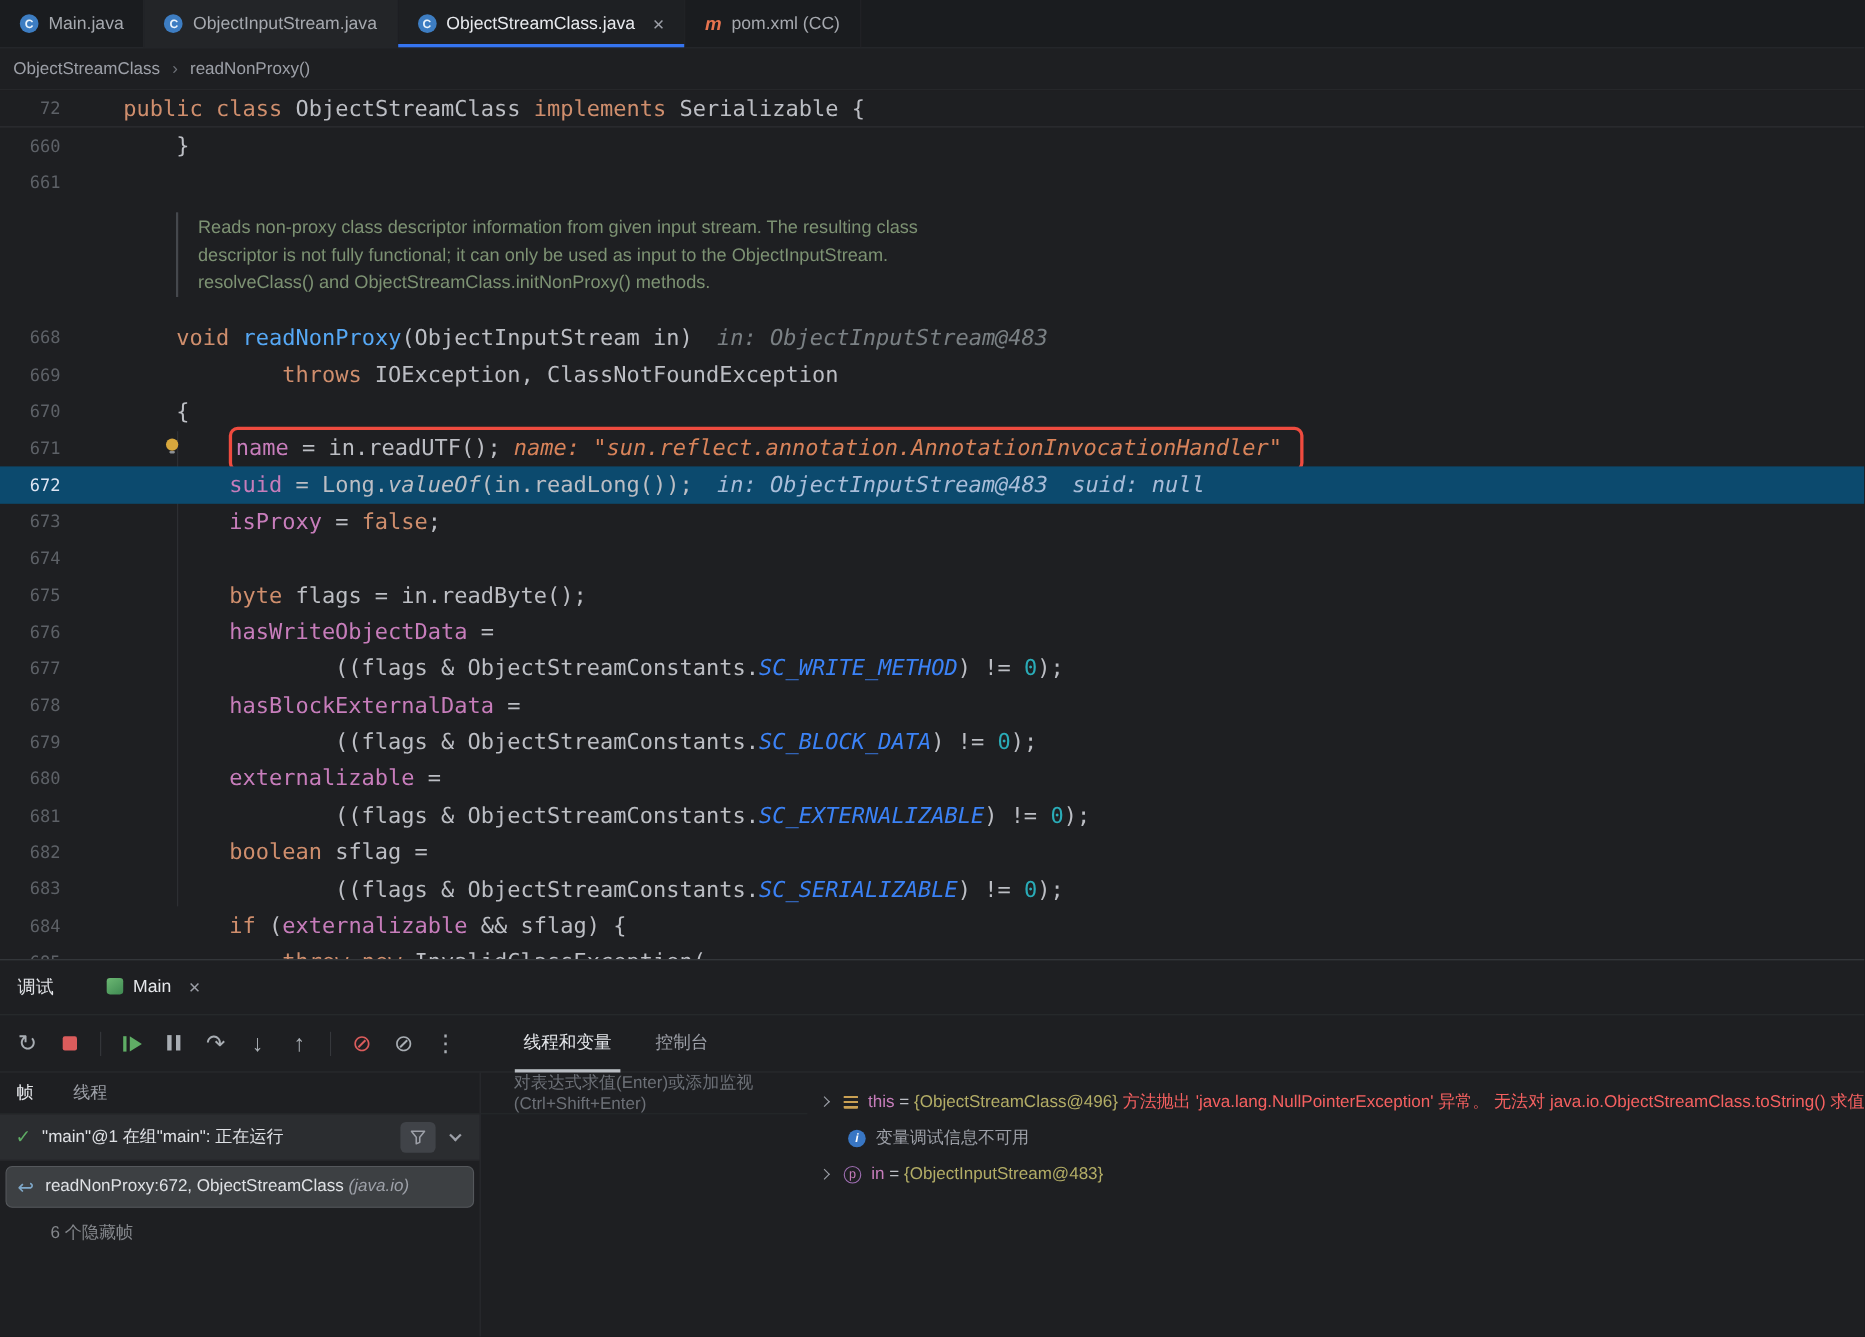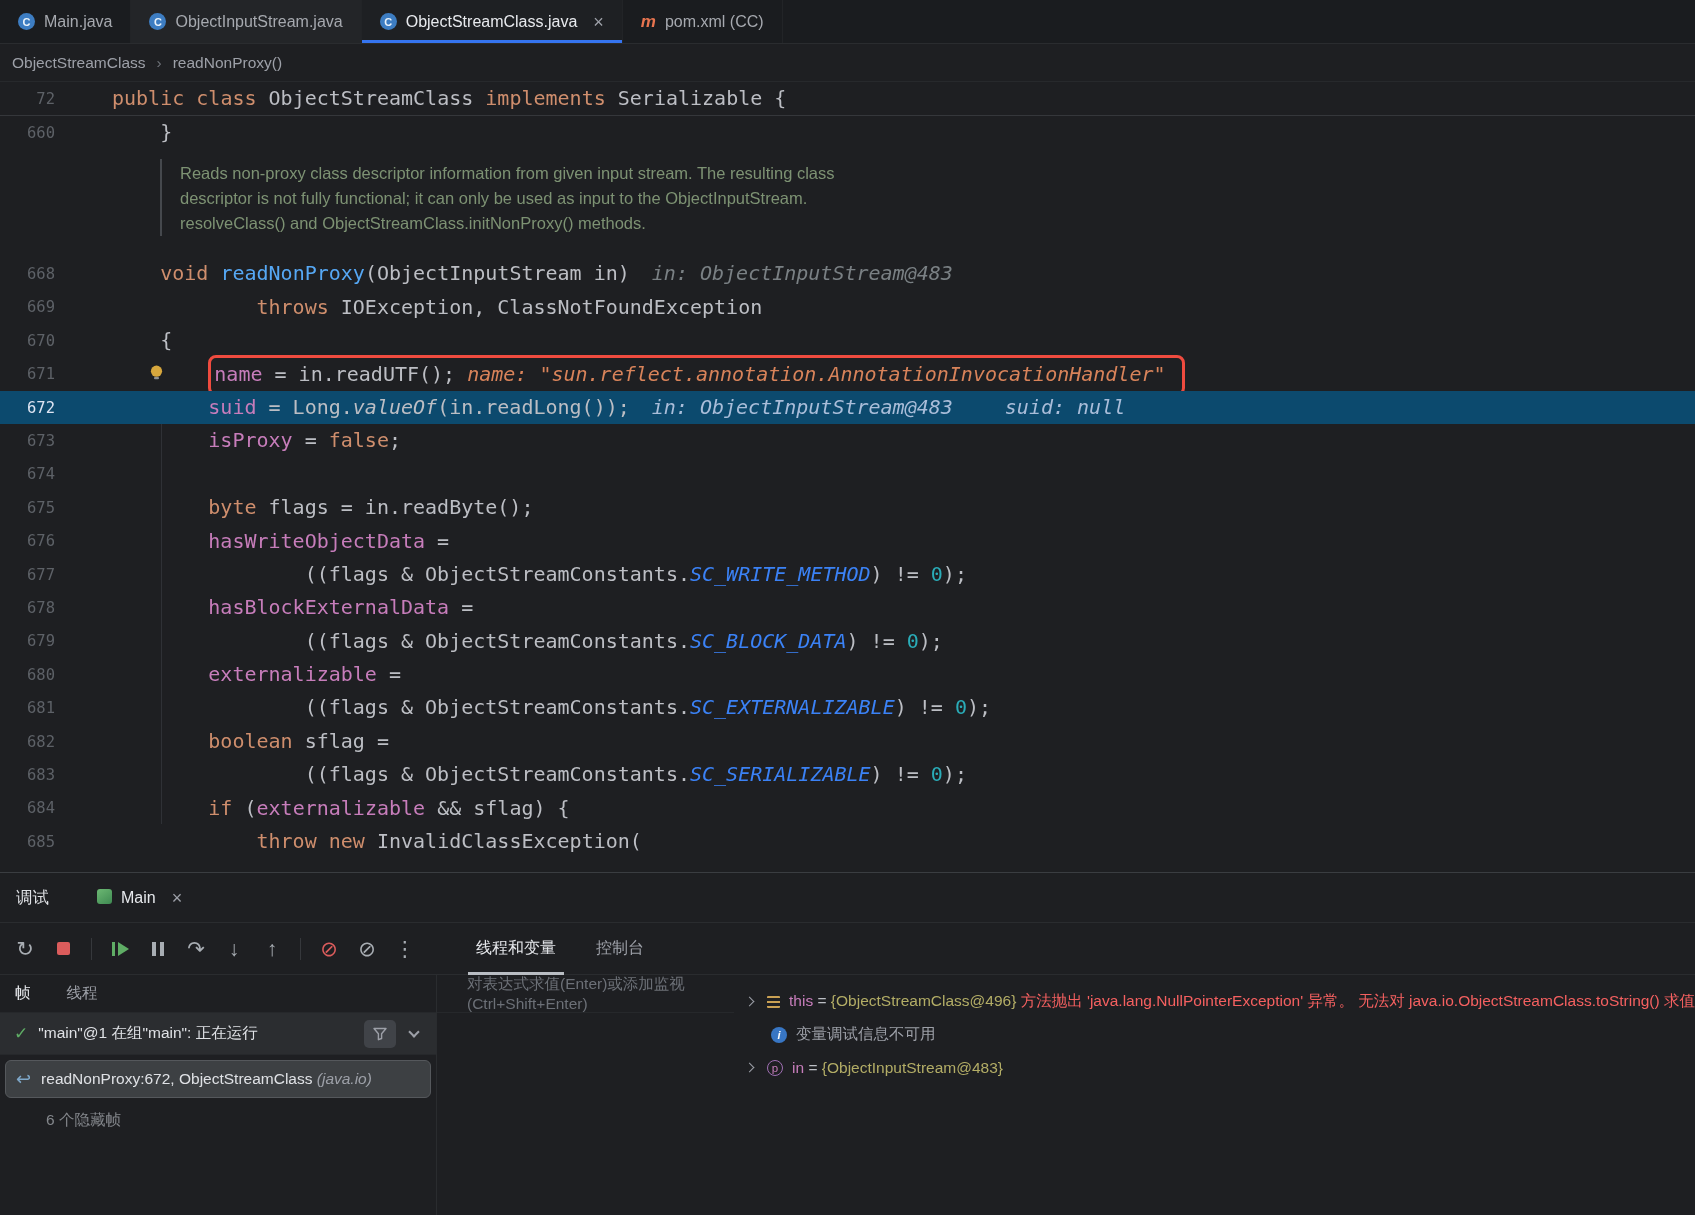--- a/index.html
+++ b/index.html
@@ -155,20 +155,24 @@
       </div>
     </div>
 
   <div class="editor">
     <div class="guide"></div>
     <div id="editor-rows">
         <div class="code-row">
           <span class="gut">660</span>
           <span class="code"><span class="seg-t">    }</span></span>
         </div>
+        <div class="code-row">
+          <span class="gut">661</span>
+          <span class="code"></span>
+        </div>
         <div class="code-row doc-row">
           <span class="gut"></span>
           <div class="doc-block">
             <div class="doc-line">Reads non-proxy class descriptor information from given input stream. The resulting class</div>
             <div class="doc-line">descriptor is not fully functional; it can only be used as input to the ObjectInputStream.</div>
             <div class="doc-line">resolveClass() and ObjectStreamClass.initNonProxy() methods.</div>
           </div>
         </div>
         <div class="code-row">
           <span class="gut">668</span>
@@ -185,21 +189,21 @@
         <div class="code-row">
           <span class="gut">671</span>
           <span class="code"><span class="seg-t">        </span><span class="red-annotation"><span class="seg-f">name</span><span class="seg-t"> = in.readUTF();</span><span class="seg-hintA" style="margin-left: 12px;">name: "sun.reflect.annotation.AnnotationInvocationHandler"</span></span></span>
           <span class="bulb"><svg width="17" height="17">
               <circle cx="8.5" cy="7.2" r="5.6" fill="#d7a73d"></circle>
               <rect x="6" y="13" width="5" height="2.2" rx="1" fill="#8d9094"></rect>
             </svg></span>
         </div>
         <div class="code-row exec">
           <span class="gut">672</span>
-          <span class="code"><span class="seg-t">        </span><span class="seg-f">suid</span><span class="seg-t"> = Long.</span><span class="seg-sm">valueOf</span><span class="seg-t">(in.readLong());</span><span class="seg-hintB" style="margin-left: 22px;">in: ObjectInputStream@483</span><span class="seg-hintB" style="margin-left: 52px;">suid: null</span></span>
+          <span class="code"><span class="seg-t">        </span><span class="seg-f">suid</span><span class="seg-t"> = Long.</span><span class="seg-sm">valueOf</span><span class="seg-t">(in.readLong());</span><span class="seg-hintB" style="margin-left: 22px;">in: ObjectInputStream@483</span><span class="seg-hintB" style="margin-left: 22px;">suid: null</span></span>
         </div>
         <div class="code-row">
           <span class="gut">673</span>
           <span class="code"><span class="seg-t">        </span><span class="seg-f">isProxy</span><span class="seg-t"> = </span><span class="seg-k">false</span><span class="seg-t">;</span></span>
         </div>
         <div class="code-row">
           <span class="gut">674</span>
           <span class="code"></span>
         </div>
         <div class="code-row">

